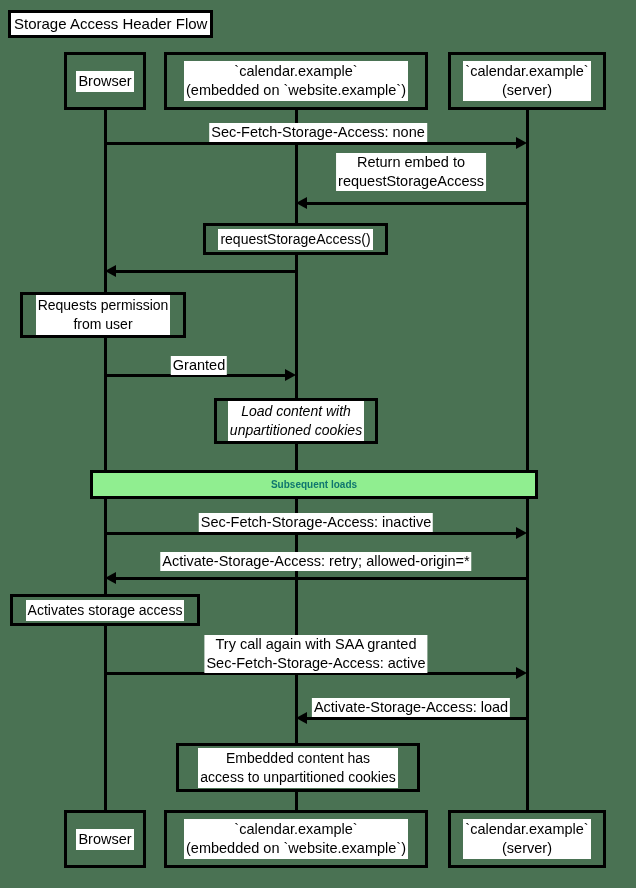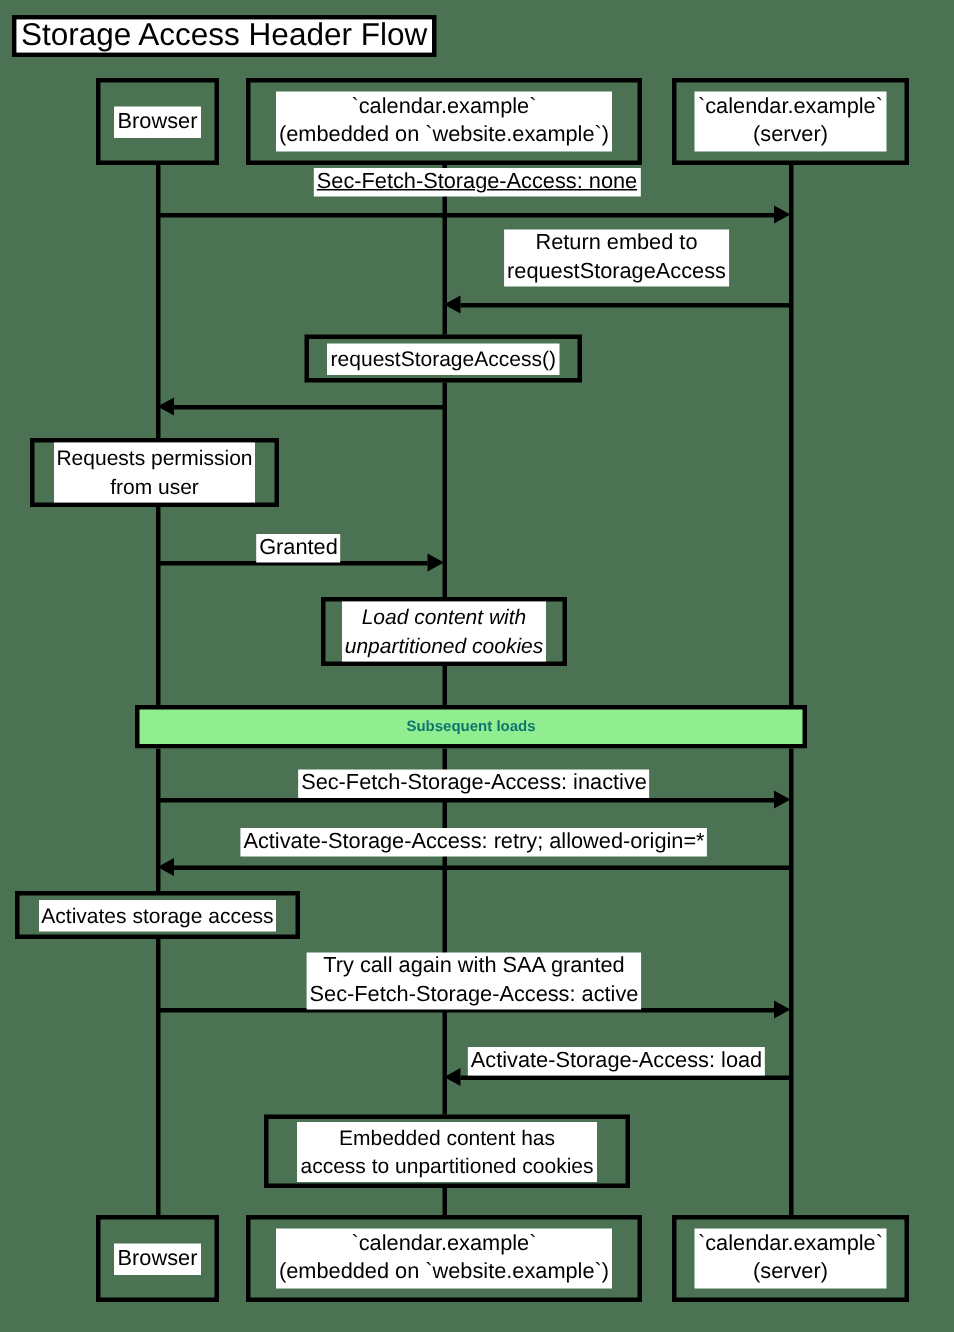--- a/index.html
+++ b/index.html
@@ -24,21 +24,21 @@
     top: 10px;
     border: 3px solid #000;
     background: #4a7253;
     padding: 0;
     box-sizing: border-box;
   }
   .title-box .title-text {
     display: block;
     background: #ffffff;
     color: #000;
-    font-size: 21px;
+    font-size: 15px;
     line-height: 20px;
     padding: 1px 3px;
     white-space: nowrap;
   }
   
   .actor-box {
     position: absolute;
     border: 3px solid #000;
     background: #4a7253;
     box-sizing: border-box;
@@ -147,21 +147,21 @@
     <span class="actor-label">`calendar.example`
 (embedded on `website.example`)</span>
   </div>
   <div class="actor-box" style="left:448px; top:52px; width:158px; height:58px;">
     <span class="actor-label">`calendar.example`
 (server)</span>
   </div>
 
   <div class="msg-line" style="left:105px; top:142px; width:411px;"></div>
   <div class="arrow-head right" style="left:516px; top:137px;"></div>
-  <div class="msg-label" style="left:318px; top:112px;text-decoration:underline;">Sec-Fetch-Storage-Access: none</div>
+  <div class="msg-label" style="left:318px; top:123px;">Sec-Fetch-Storage-Access: none</div>
 
   <div class="msg-line" style="left:307px; top:202px; width:220px;"></div>
   <div class="arrow-head left" style="left:296px; top:197px;"></div>
   <div class="msg-label" style="left:411px; top:153px;">Return embed to
 requestStorageAccess</div>
 
   <div class="msg-line" style="left:116px; top:270px; width:180px;"></div>
   <div class="arrow-head left" style="left:105px; top:265px;"></div>
 
   <div class="note-box" style="left:203px; top:223px; width:185px; height:32px;">

